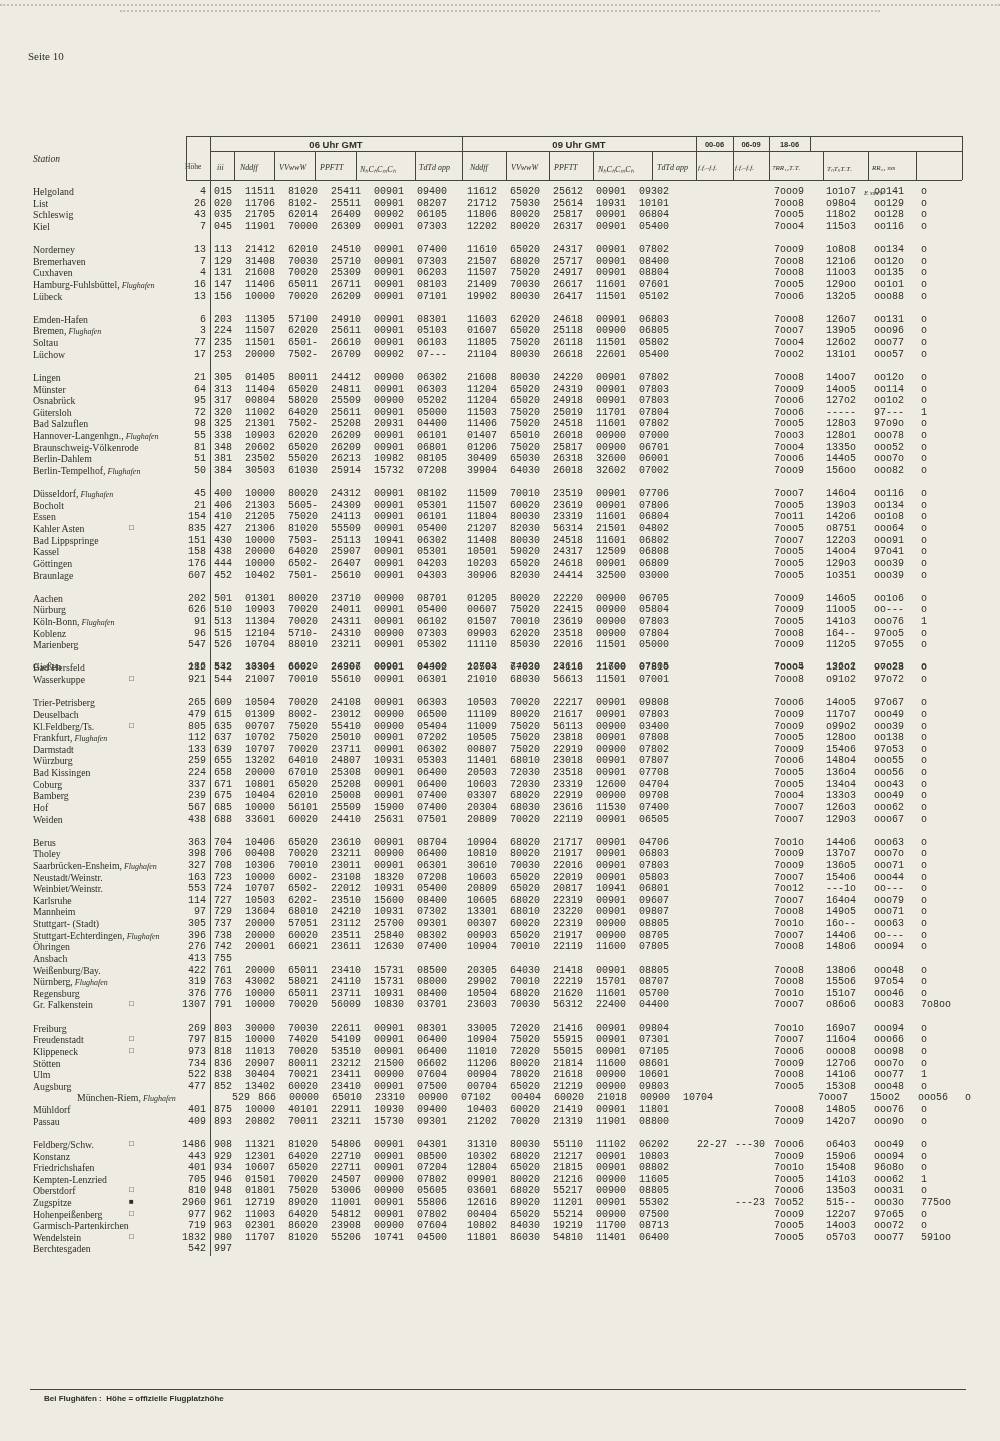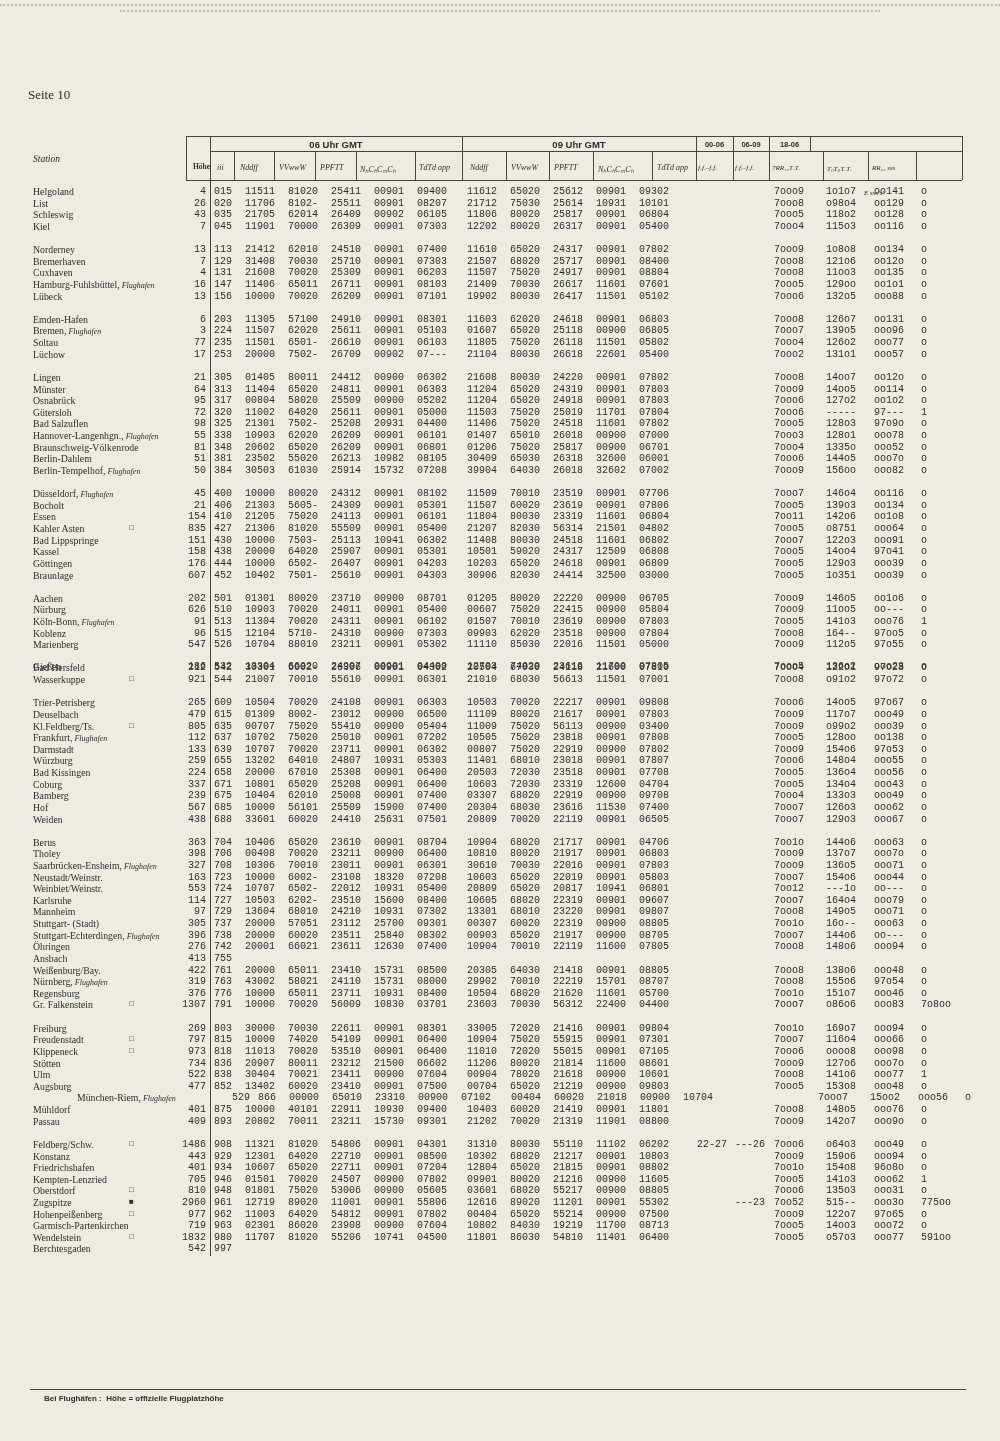--- a/index.html
+++ b/index.html
@@ -3,21 +3,21 @@
 <meta charset="utf-8">
 <style>
   html,body{margin:0;padding:0;background:#b8b6ae;}
   .page{position:relative;width:1000px;height:1441px;margin:0 auto;background:#edebe2;
         color:#2e2d29;font-family:"Liberation Serif",serif;overflow:hidden;}
   .abs{position:absolute;white-space:pre;}
   .mono{font-family:"Liberation Mono","DejaVu Sans Mono",monospace;}
   .hline{position:absolute;height:1px;background:#45443e;}
   .vline{position:absolute;width:1px;background:#45443e;}
   .title{font-family:"Liberation Mono","DejaVu Sans Mono",monospace;font-size:11.5px;letter-spacing:.3px;}
-  .pageno{font-size:13px;margin-top:37px;}
+  .pageno{font-size:11px;}
   .h-station{font-style:italic;font-size:9.5px;}
   .h-small{font-size:7.5px;}
   .h-group{font-family:"Liberation Sans",sans-serif;font-weight:700;font-size:9.5px;text-align:center;}
   .h-sub{font-style:italic;font-size:8px;}
   .h-period{font-family:"Liberation Sans",sans-serif;font-weight:700;font-size:7.5px;text-align:center;}
   .h-tail{font-style:italic;font-size:7px;}
   .footnote{font-family:"Liberation Sans",sans-serif;font-size:8px;font-weight:700;}
   .row{position:absolute;left:0;width:1000px;height:12px;}
   .row span{position:absolute;top:0;white-space:pre;}
   .c-n{left:33px;font-size:9.8px;}
@@ -40,21 +40,21 @@
 
 <div class="page">
 
   <div class="dots" style="top:4px;left:0;width:100%;"></div>
   <div class="dots" style="top:10px;left:120px;width:760px;"></div>
 
   <div class="abs pageno" style="left:28px;top:50px;">Seite 10</div>
 
 
   <div class="abs h-station" style="left:33px;top:154px;">Station</div>
-  <div class="abs h-small" style="left:185px;width:25px;top:162px;text-align:right;font-weight:bold;">Höhe</div>
+  <div class="abs h-small" style="left:185px;width:25px;top:162px;text-align:left;">Höhe</div>
   <div class="abs h-sub" style="left:217px;top:163px;">iii</div>
 
   <div class="abs h-group" style="left:210px;width:252px;top:139px;">06 Uhr GMT</div>
   <div class="abs h-group" style="left:462px;width:234px;top:139px;">09 Uhr GMT</div>
 
   <div class="abs h-sub" style="left:240px;top:163px;">Nddff</div>
   <div class="abs h-sub" style="left:279px;top:163px;">VVwwW</div>
   <div class="abs h-sub" style="left:320px;top:163px;">PPFTT</div>
   <div class="abs h-sub" style="left:360px;top:163px;">NₕCₕCₘCₕ</div>
   <div class="abs h-sub" style="left:419px;top:163px;">TdTd app</div>
@@ -808,21 +808,21 @@
         <span class="c-rr mono">ooo9o</span>
         <span class="c-e mono">o</span>
       </div>
       <div class="row" style="top: 1138.8px;">
         <span class="c-n">Feldberg/Schw.</span>
         <span class="c-f">□</span>
         <span class="c-h mono">1486</span>
         <span class="c-a mono">908 11321 81020 54806 00901 04301</span>
         <span class="c-b mono">31310 80030 55110 11102 06202</span>
         <span class="c-f1 mono">22-27</span>
-        <span class="c-f2 mono">---26</span>
+        <span class="c-f2 mono">---30</span>
         <span class="c-t7 mono">7ooo6</span>
         <span class="c-tn mono">o64o3</span>
         <span class="c-rr mono">ooo49</span>
         <span class="c-e mono">o</span>
       </div>
       <div class="row" style="top: 1150.5px;">
         <span class="c-n">Konstanz</span>
         <span class="c-h mono">443</span>
         <span class="c-a mono">929 12301 64020 22710 00901 08500</span>
         <span class="c-b mono">10302 68020 21217 00901 10803</span>

